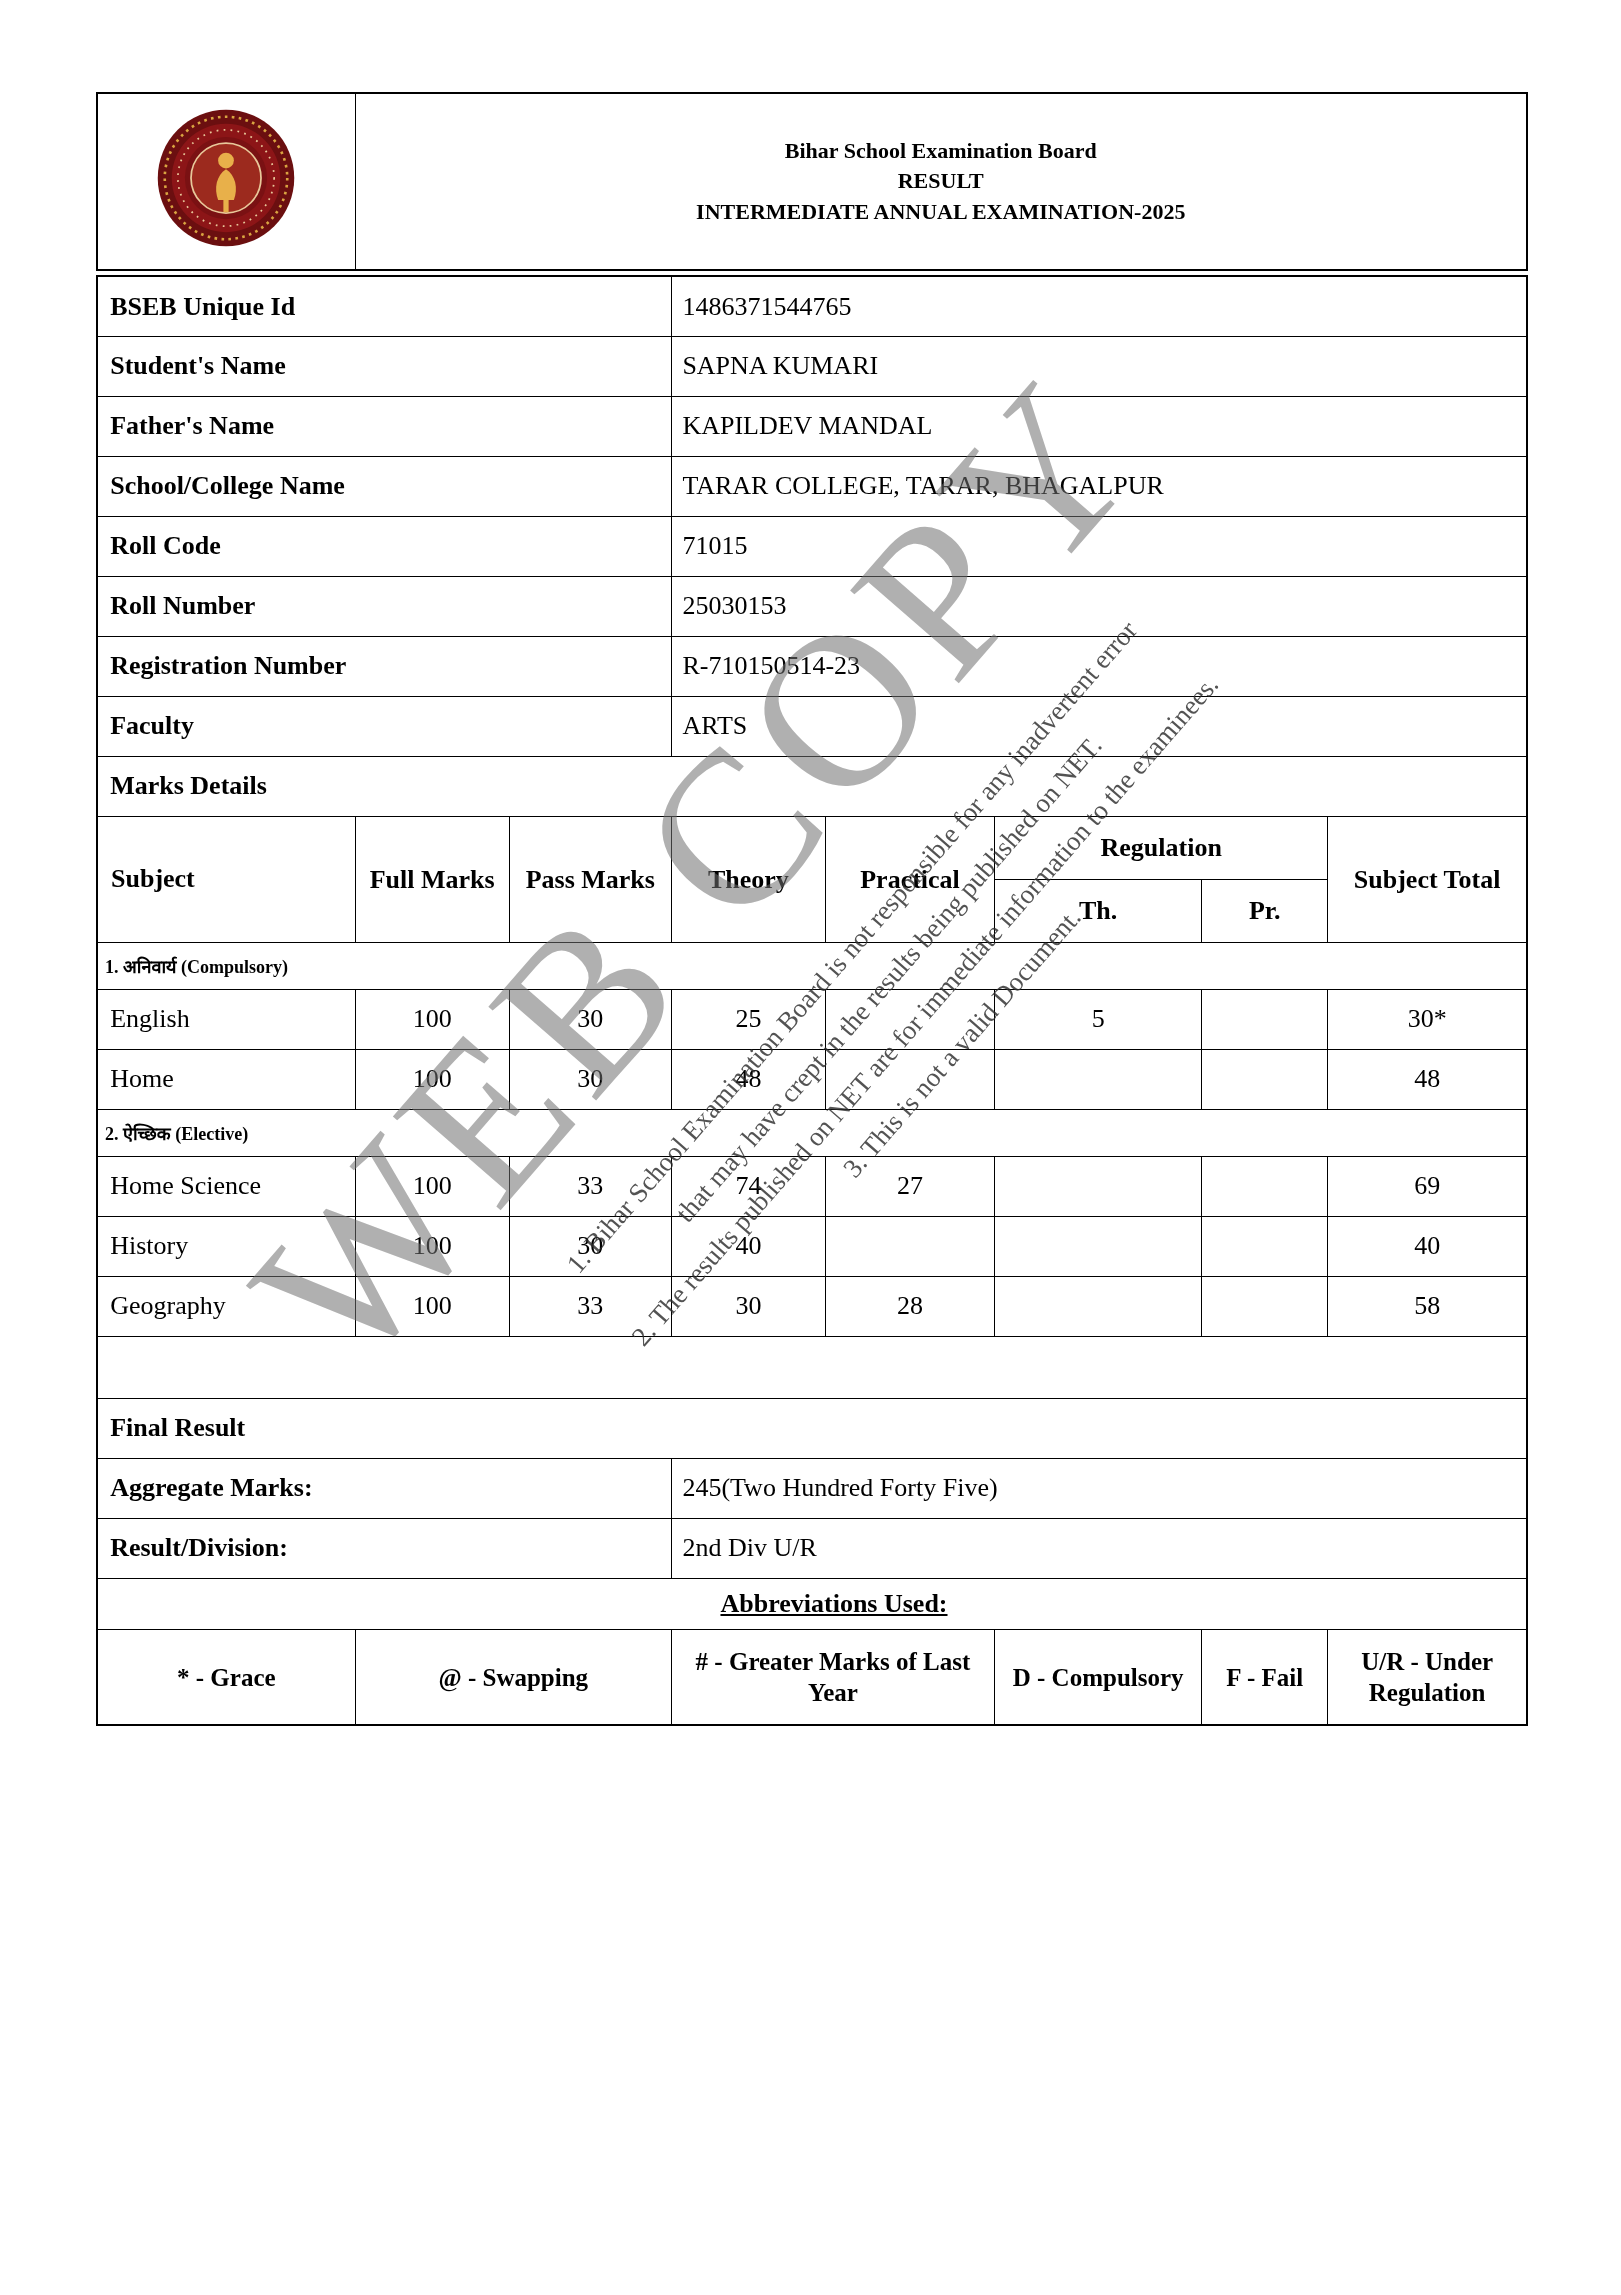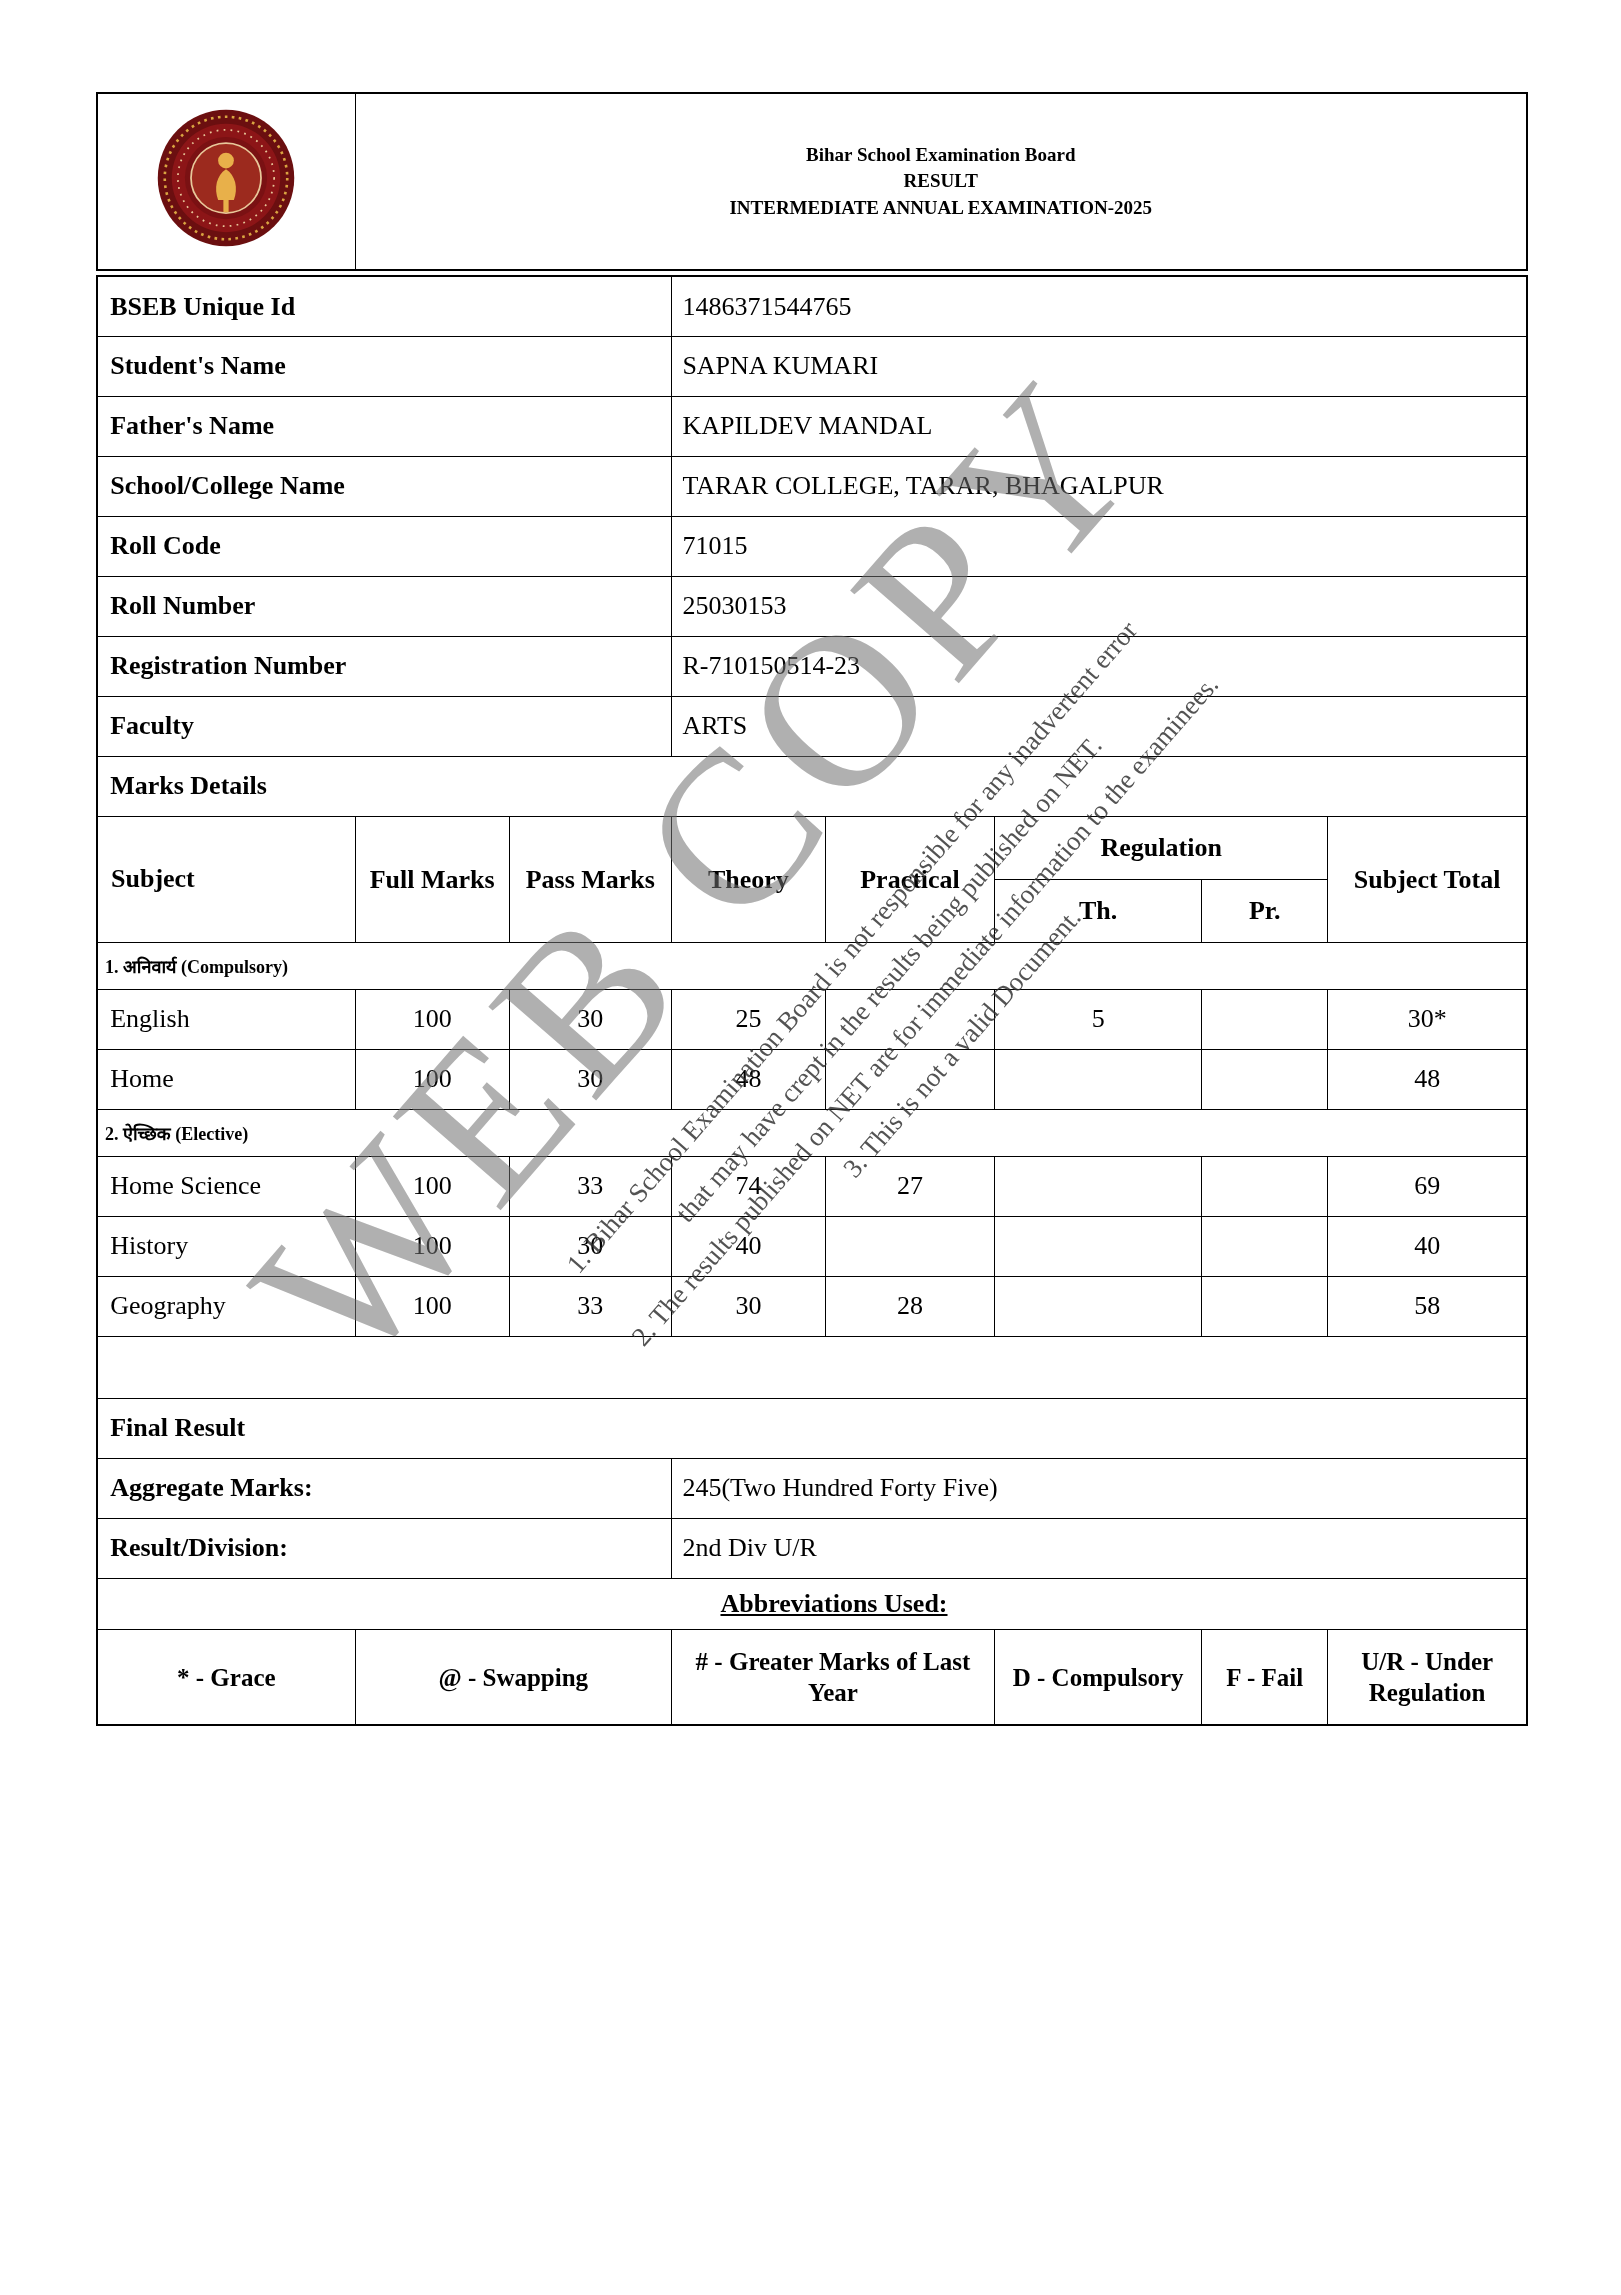--- a/index.html
+++ b/index.html
@@ -11,21 +11,21 @@
   }
   .page { position:absolute; left:96px; top:92px; width:1432px; }
 
   table { border-collapse:collapse; width:100%; table-layout:fixed; }
   td, th { border:1.7px solid #000; font-size:26px; vertical-align:middle; padding:1.7px 5.2px; }
 
   .hdr-table { border:2.6px solid #000; margin-bottom:4.4px; }
   .hdr-table tr { height:177px; }
   .logo-cell { text-align:center; }
   .title-cell { text-align:center; font-weight:bold; }
-  .title-cell .tline { font-size:19px; line-height:1.38; }
+  .title-cell .tline { font-size:22px; line-height:1.38; }
 
   .main-table { border:2.6px solid #000; }
 
   tr.r69 { height:60px; }
   tr.r54 { height:47px; }
   tr.r71 { height:62px; }
   tr.r72 { height:63px; }
   tr.r59 { height:51px; }
   tr.r110 { height:96px; }
 

